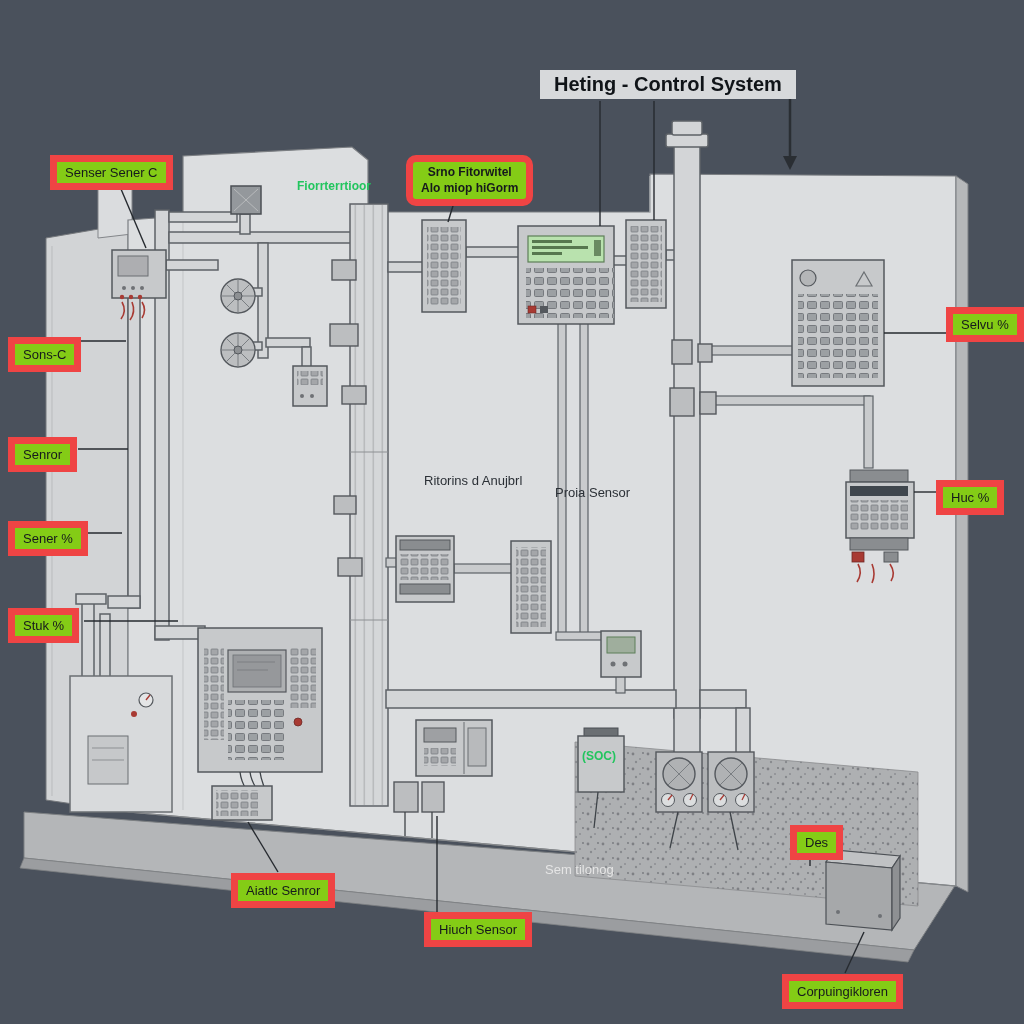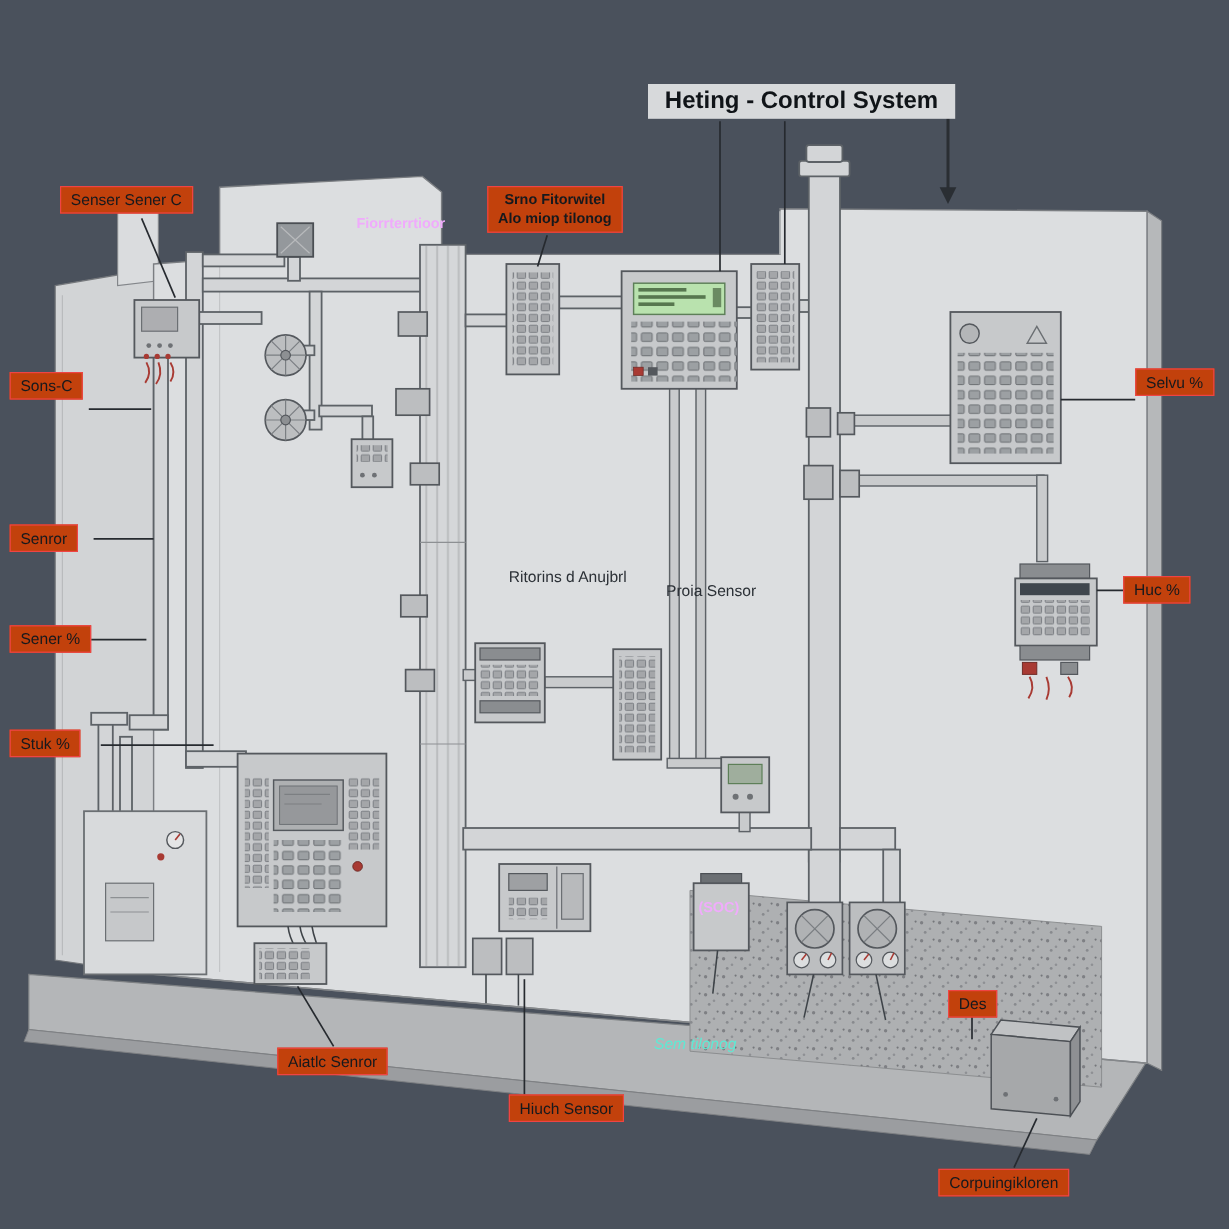--- a/index.html
+++ b/index.html
@@ -1,26 +1,26 @@
 <!DOCTYPE html>
 <html><head>
 <meta charset="utf-8">
 <style>
   html,body{margin:0;padding:0;}
   body{width:1024px;height:1024px;overflow:hidden;background:#4a515c;
        font-family:"Liberation Sans",sans-serif;}
   .stage{position:relative;width:1008px;height:1024px;}
   svg{position:absolute;left:0;top:0;}
-  .lbl{position:absolute;background:#c2410c;color:#16191d;
+  .lbl{position:absolute;background:#84cc16;color:#16191d;
        font:13px "Liberation Sans",sans-serif;padding:3px 8px;
-       border:1px solid #ef4444;white-space:nowrap;z-index:5;}
+       border:7px solid #ef4444;white-space:nowrap;z-index:5;}
   .lbl-plain{background:transparent;border:none;color:#2b3036;}
-  .lbl-italic{font-style:italic;color:#5eead4;text-align:right;}
-  .lbl-bold{font-weight:bold;font-size:12px;color:#f0abfc;}
-  .lbl-multi{text-align:center;font-weight:bold;font-size:12px;line-height:1.3;}
+  .lbl-italic{color:#e5e5e5;text-align:right;}
+  .lbl-bold{font-weight:bold;font-size:12px;color:#22c55e;}
+  .lbl-multi{text-align:center;font-weight:bold;font-size:12px;line-height:1.3;border-radius:10px;}
   .lbl-multi span{display:block;}
   .title{position:absolute;background:#d7d9db;color:#101418;
          font:bold 20px "Liberation Sans",sans-serif;padding:3px 14px;
          white-space:nowrap;z-index:5;}
   
   .eq{fill:#c7c9cb;stroke:#54585d;stroke-width:1.5;}
   .eq2{fill:#bcbec0;stroke:#54585d;stroke-width:1.4;}
   .eqi{fill:#adaeb1;stroke:#6b6f73;stroke-width:1;}
   .pipe{fill:#d3d5d7;stroke:#5d6267;stroke-width:1.5;}
   .pipe2{fill:#c9cbcd;stroke:#5d6267;stroke-width:1.2;}
@@ -349,30 +349,30 @@
 
   <g>
     <line x1="790" y1="96" x2="790" y2="158" stroke="#2a2e33" stroke-width="2.5"></line>
     <polygon points="783,156 797,156 790,170" fill="#2a2e33"></polygon>
   </g>
 </svg>
 
 <div class="title" style="left:540px;top:70px">Heting - Control System</div>
 
 <div class="lbl" style="left:50px;top:155px">Senser Sener C</div>
-<div class="lbl" style="left:8px;top:310px">Sons-C</div>
+<div class="lbl" style="left:8px;top:337px">Sons-C</div>
 <div class="lbl" style="left:8px;top:437px">Senror</div>
 <div class="lbl" style="left:8px;top:521px">Sener %</div>
 <div class="lbl" style="left:8px;top:608px">Stuk %</div>
 
 <div class="lbl lbl-plain lbl-bold" style="left:289px;top:176px">Fiorrterrtioor</div>
 
 <div class="lbl lbl-multi" style="left:406px;top:155px">
   <span>Srno Fitorwitel</span>
-  <span>Alo miop tilonog</span>
+  <span>Alo miop hiGorm</span>
 </div>
 
 <div class="lbl lbl-plain" style="left:416px;top:470px">Ritorins d Anujbrl</div>
 <div class="lbl lbl-plain" style="left:547px;top:482px">Proia Sensor</div>
 
 <div class="lbl" style="left:946px;top:307px">Selvu %</div>
 <div class="lbl" style="left:936px;top:480px">Huc %</div>
 
 <div class="lbl lbl-plain lbl-bold" style="left:574px;top:746px">(SOC)</div>
 <div class="lbl" style="left:790px;top:825px">Des</div>

